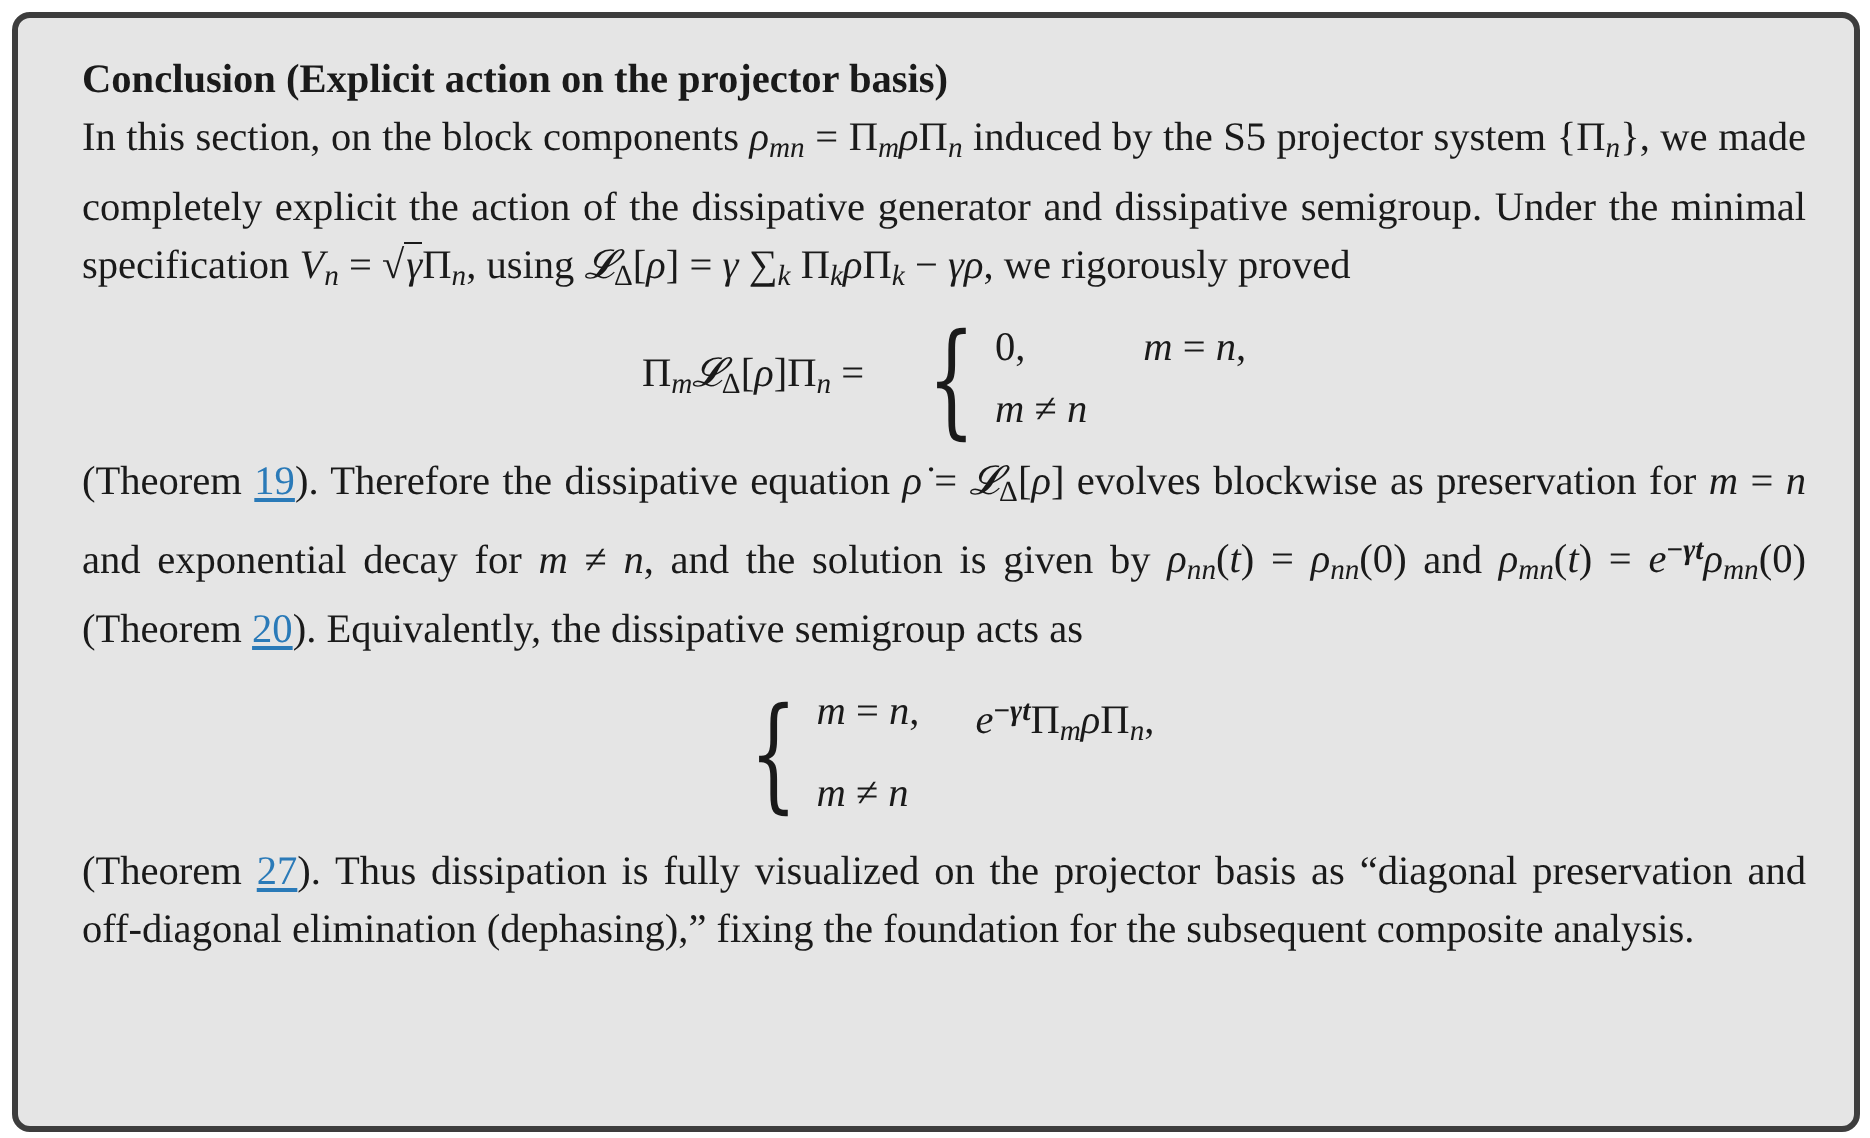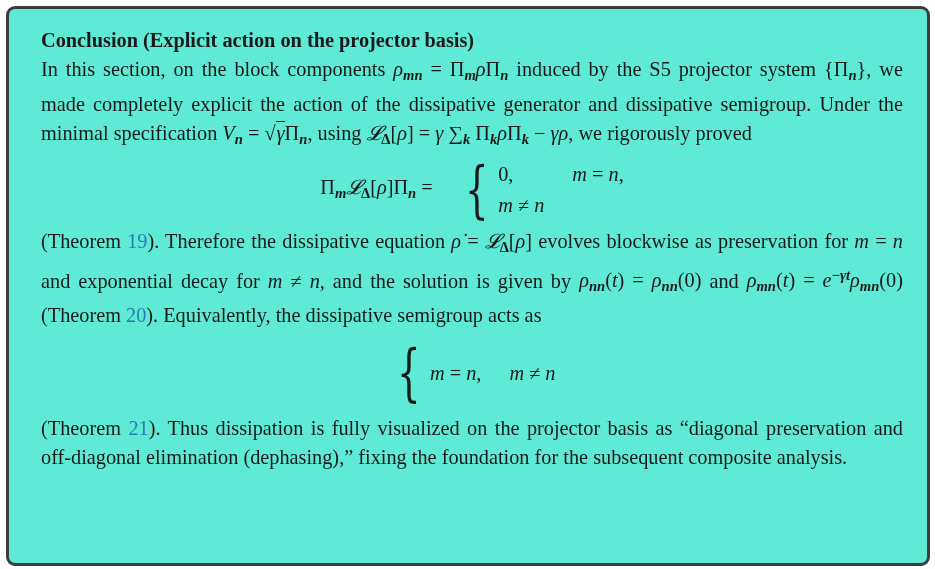--- a/index.html
+++ b/index.html
@@ -1,32 +1,32 @@
 <!DOCTYPE html>
 <html><head>
 <meta charset="utf-8">
 <style>
   html, body { margin: 0; padding: 0; background: #ffffff; }
   body { width: 935px; height: 569px; position: relative; overflow: hidden; }
   .box {
     position: absolute; left: 6px; top: 6px; width: 918px; height: 554px;
-    border: 3px solid #3d3d3d; border-radius: 9px; background: #5eead4;
+    border: 3px solid #3d3d3d; border-radius: 9px; background: #e5e5e5;
     box-sizing: content-box;
   }
   .content {
     position: absolute; left: 32px; top: 17px; width: 862px;
     font-family: "Liberation Serif", "DejaVu Serif", serif;
     font-size: 20.3px; line-height: 29px; color: #1a1a1a;
   }
   .title { font-weight: bold; }
   .p { text-align: justify; text-align-last: left; }
   .i { font-style: italic; }
-  .sub { font-size: 0.72em; vertical-align: -0.25em; font-style: italic; font-weight: bold; }
+  .sub { font-size: 0.72em; vertical-align: -0.25em; font-style: italic; }
   .sup { font-size: 0.72em; vertical-align: 0.45em; font-weight: bold; }
-  .ref { color: #2a7ab8; }
+  .ref { color: #2a7ab8; text-decoration: underline; }
   .display {
     display: flex; justify-content: center; align-items: center;
     margin: 6px 0;
   }
   .lhs { white-space: nowrap; margin-right: 24px; }
   .brace { font-size: 62px; line-height: 62px; font-weight: 100; transform: scaleX(0.6); margin-right: 2px; font-family: "DejaVu Serif", serif; }
   .cases { display: grid; grid-template-columns: auto auto; column-gap: 28px; row-gap: 2px; }
   .cases span { white-space: nowrap; }
   .sqrt { border-top: 1px solid #1a1a1a; padding-left: 1px; }
 </style>
@@ -48,19 +48,20 @@
         <span><span class="i">m</span> ≠ <span class="i">n</span></span>
       </div>
     </div>
 
     <div class="p"><span>(Theorem </span><span class="ref">19</span><span>). Therefore the dissipative equation </span><span><span class="i">ρ̇</span> = <span class="i">𝓛</span><span class="sub" style="font-style:normal">Δ</span>[<span class="i">ρ</span>]</span><span> evolves blockwise as preservation for </span><span class="i">m</span> = <span class="i">n</span><span> and exponential decay for </span><span class="i">m</span> ≠ <span class="i">n</span><span>, and the solution is given by </span><span><span class="i">ρ</span><span class="sub">nn</span>(<span class="i">t</span>) = <span class="i">ρ</span><span class="sub">nn</span>(0)</span><span> and </span><span><span class="i">ρ</span><span class="sub">mn</span>(<span class="i">t</span>) = <span class="i">e</span><span class="sup">−<span class="i">γt</span></span><span class="i">ρ</span><span class="sub">mn</span>(0)</span><span> (Theorem </span><span class="ref">20</span><span>). Equivalently, the dissipative semigroup acts as</span></div>
 
     <div class="display" style="margin: 12px 0 10px 0;">
       <span class="brace">{</span>
       <div class="cases">
         <span><span class="i">m</span> = <span class="i">n</span>,</span>
+        <span><span class="i">e</span><span class="sup">−<span class="i">γt</span></span>Π<span class="sub">m</span><span class="i">ρ</span>Π<span class="sub">n</span>,</span>
         <span><span class="i">m</span> ≠ <span class="i">n</span></span>
       </div>
     </div>
 
-    <div class="p"><span>(Theorem </span><span class="ref">21</span><span>). Thus dissipation is fully visualized on the projector basis as “diagonal preservation and off-diagonal elimination (dephasing),” fixing the foundation for the subsequent composite analysis.</span></div>
+    <div class="p"><span>(Theorem </span><span class="ref">27</span><span>). Thus dissipation is fully visualized on the projector basis as “diagonal preservation and off-diagonal elimination (dephasing),” fixing the foundation for the subsequent composite analysis.</span></div>
   </div>
 </div>
 
 </body></html>

